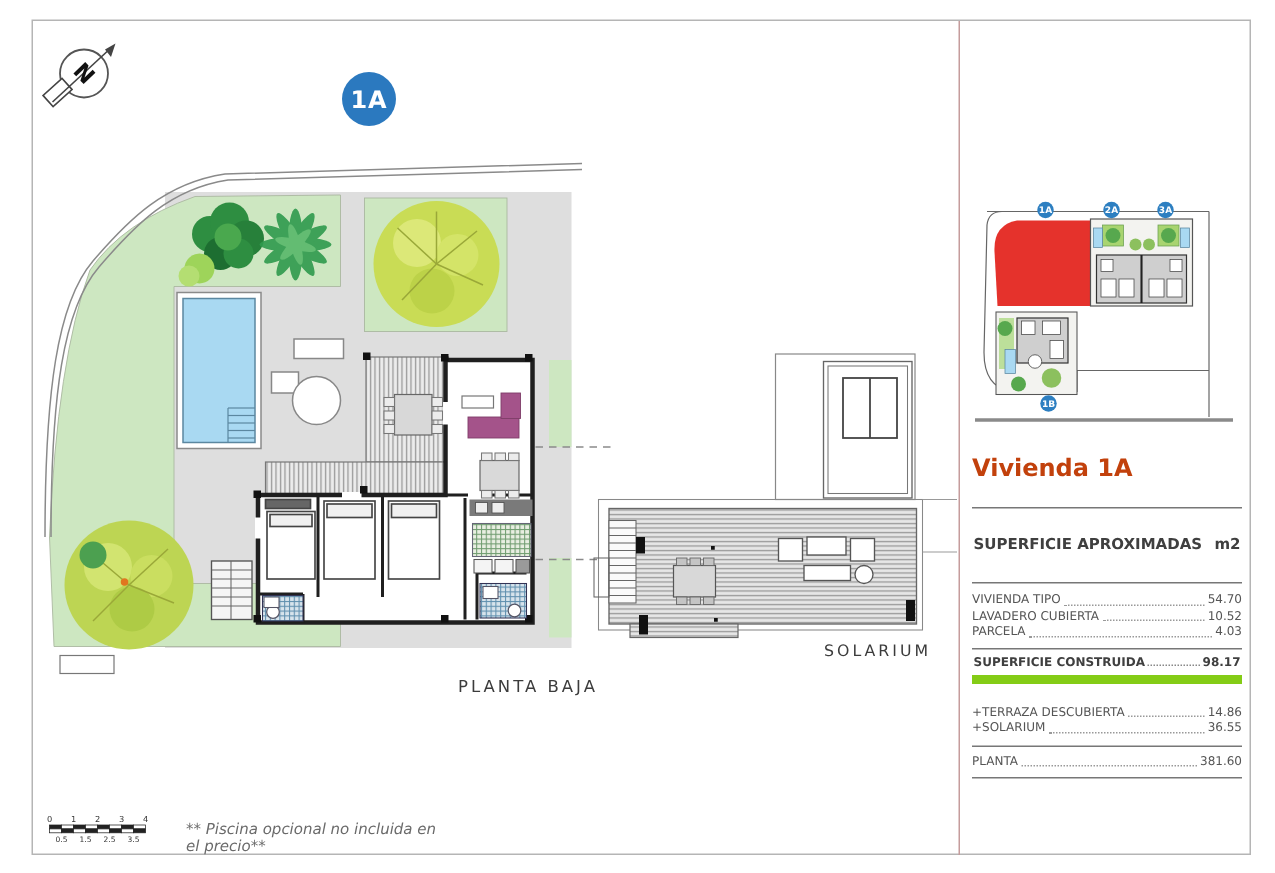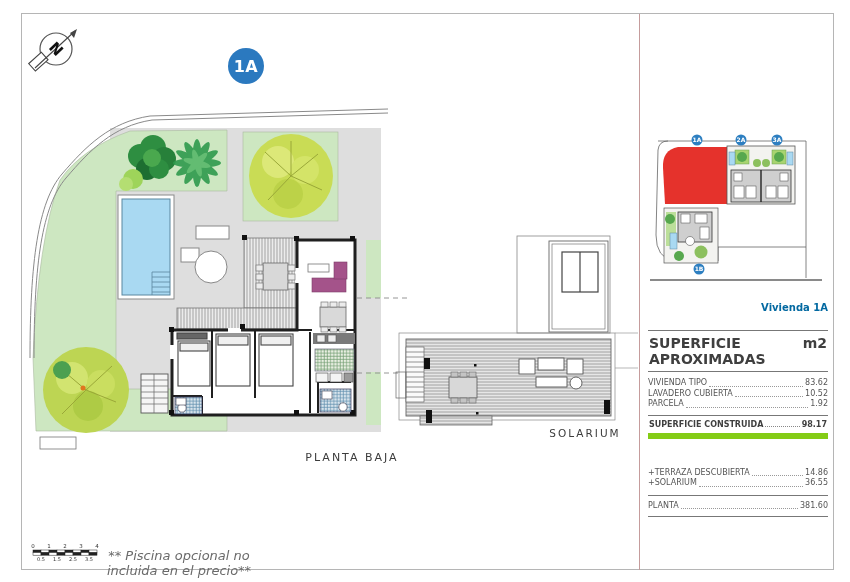--- a/index.html
+++ b/index.html
@@ -5,34 +5,34 @@
   html,body{margin:0;padding:0;background:#ffffff;}
   .stage{position:relative;width:850px;height:582px;background:#fff;overflow:hidden;
          font-family:"DejaVu Sans",sans-serif;}
   .page-border{position:absolute;left:21px;top:13px;width:813px;height:557px;
          border:1px solid #b5b5b5;box-sizing:border-box;background:#fff;}
   .divider{position:absolute;left:639px;top:14px;width:1px;height:556px;background:#c59c9c;}
   svg.plan{position:absolute;left:0;top:0;}
   .badge-main{position:absolute;left:228px;top:48px;width:36px;height:36px;border-radius:50%;
          background:#2b79bf;color:#fff;font-weight:bold;font-size:16px;display:flex;
          align-items:center;justify-content:center;letter-spacing:0.5px;}
-  .footnote{position:absolute;left:94px;top:548px;width:170px;text-align:center;
-         font-size:13px;font-style:italic;color:#6a6a6a;}
+  .footnote{position:absolute;left:124px;top:548px;width:170px;text-align:left;
+         font-size:10px;font-style:italic;color:#6a6a6a;}
   
   .panel{position:absolute;left:648px;top:302px;width:180px;font-size:8px;color:#555;}
-  .panel-title{text-align:right;color:#0369a1;font-weight:bold;font-size:10px;margin:0 0 17px 0;}
+  .panel-title{text-align:left;color:#c2410c;font-weight:bold;font-size:16px;margin:0 0 17px 0;}
   .hdr{display:flex;justify-content:space-between;border-top:1px solid #777;
-       border-bottom:1px solid #777;padding:4px 1px;font-weight:bold;font-size:14px;color:#3f3f3f;}
+       border-bottom:1px solid #777;padding:19px 1px;font-weight:bold;font-size:10px;color:#3f3f3f;}
   .rows{padding:6px 0 5px;}
   .row{display:flex;align-items:flex-end;line-height:10.5px;text-align:center;}
   .row .dots{flex:1;border-bottom:1px dotted #999;margin:0 2px 2px 2px;}
   .total{display:flex;align-items:flex-end;border-top:1px solid #777;border-bottom:6px solid #84cc16;
        padding:4px 1px;font-weight:bold;color:#3f3f3f;}
   .total .dots{flex:1;border-bottom:1px dotted #888;margin:0 2px 2px 2px;}
-  .extras{margin-top:29px;padding-bottom:6px;}
+  .extras{margin-top:14px;padding-bottom:6px;}
   .parcel{padding:5px 0;border-top:1px solid #777;border-bottom:1px solid #777;}
 </style>
 </head>
 <body>
 
 <div class="stage">
   <div class="page-border"></div>
   <div class="divider"></div>
 
   <svg class="plan" width="850" height="582" viewBox="0 0 850 582">
@@ -429,31 +429,31 @@
 
     <div class="hdr">
       <span>SUPERFICIE APROXIMADAS</span>
       <span>m2</span>
     </div>
 
     <div class="rows">
       <div class="row">
         <span>VIVIENDA TIPO</span>
         <span class="dots"></span>
-        <span>83.62</span>
+        <span>54.70</span>
       </div>
       <div class="row">
         <span>LAVADERO CUBIERTA</span>
         <span class="dots"></span>
         <span>10.52</span>
       </div>
       <div class="row">
         <span>PARCELA</span>
         <span class="dots"></span>
-        <span>1.92</span>
+        <span>4.03</span>
       </div>
     </div>
 
     <div class="total">
       <span>SUPERFICIE CONSTRUIDA</span>
       <span class="dots"></span>
       <span>98.17</span>
     </div>
 
     <div class="extras">

